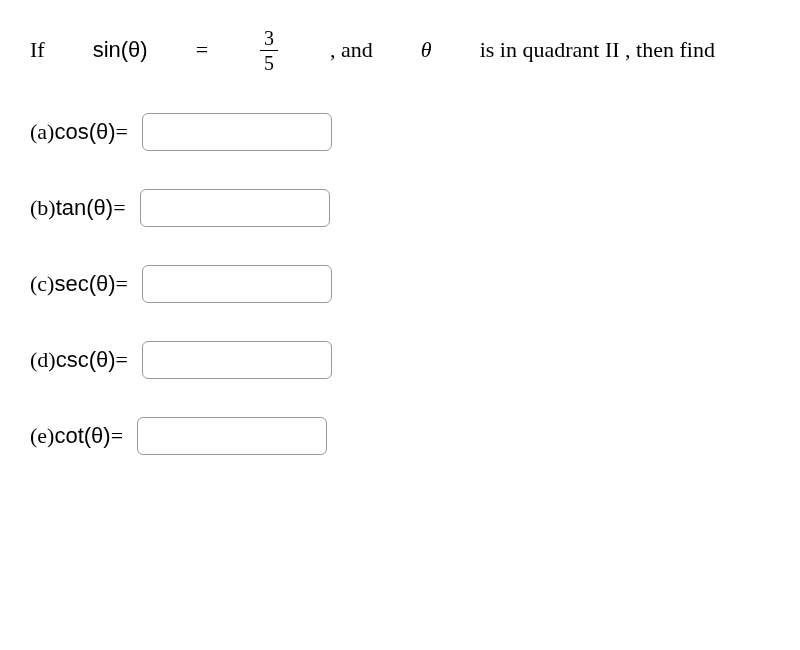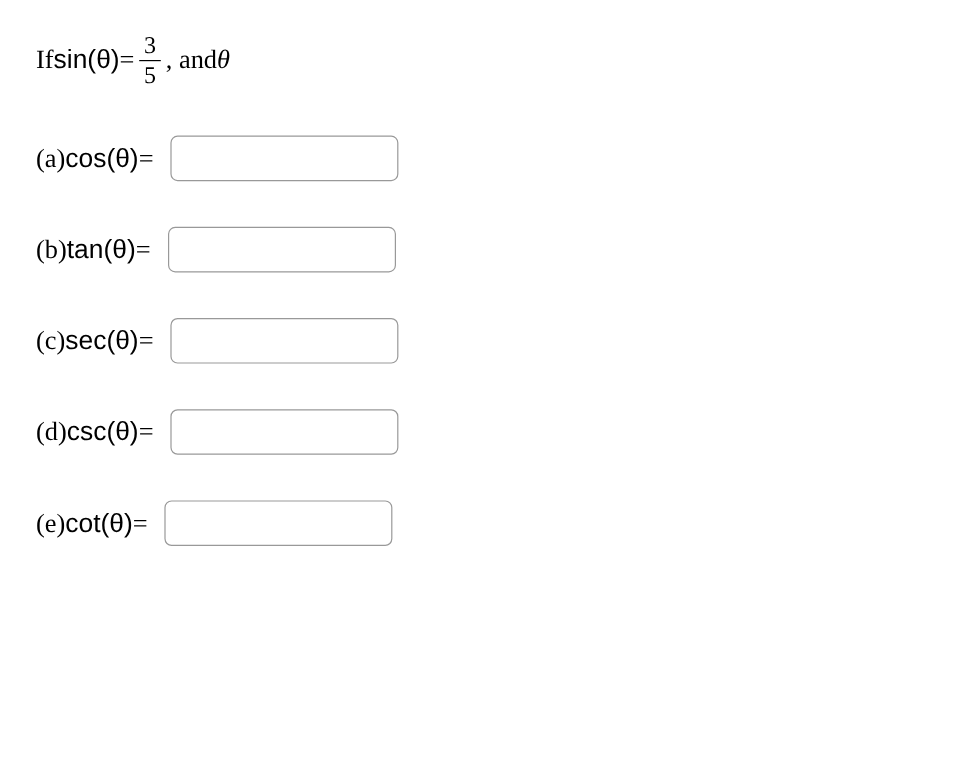--- a/index.html
+++ b/index.html
@@ -14,20 +14,21 @@
       padding: 28px 30px;
       width: 800px;
       height: 650px;
     }
     .problem-statement {
       display: flex;
       align-items: center;
       flex-wrap: wrap;
       margin-bottom: 40px;
       line-height: 1.4;
+      gap: 48px;
     }
     .fraction {
       display: inline-flex;
       flex-direction: column;
       align-items: center;
       vertical-align: middle;
       margin: 0 4px;
       font-size: 20px;
       line-height: 1;
     }
@@ -73,20 +74,21 @@
 <div class="problem-statement">
   <span>If </span>
   <span class="func">sin(θ)</span>
   <span> = </span>
   <span class="fraction">
     <span class="num">3</span>
     <span class="den">5</span>
   </span>
   <span>, and </span>
   <span class="theta">θ</span>
+  <span> is in quadrant II ,  then find</span>
 </div>
 
 <div class="part-row">
   <span class="part-label">
     <span>(a) </span>
     <span class="func">cos(θ)</span>
     <span> = </span>
   </span>
   <input type="text" class="answer-input" style="">
 </div>

